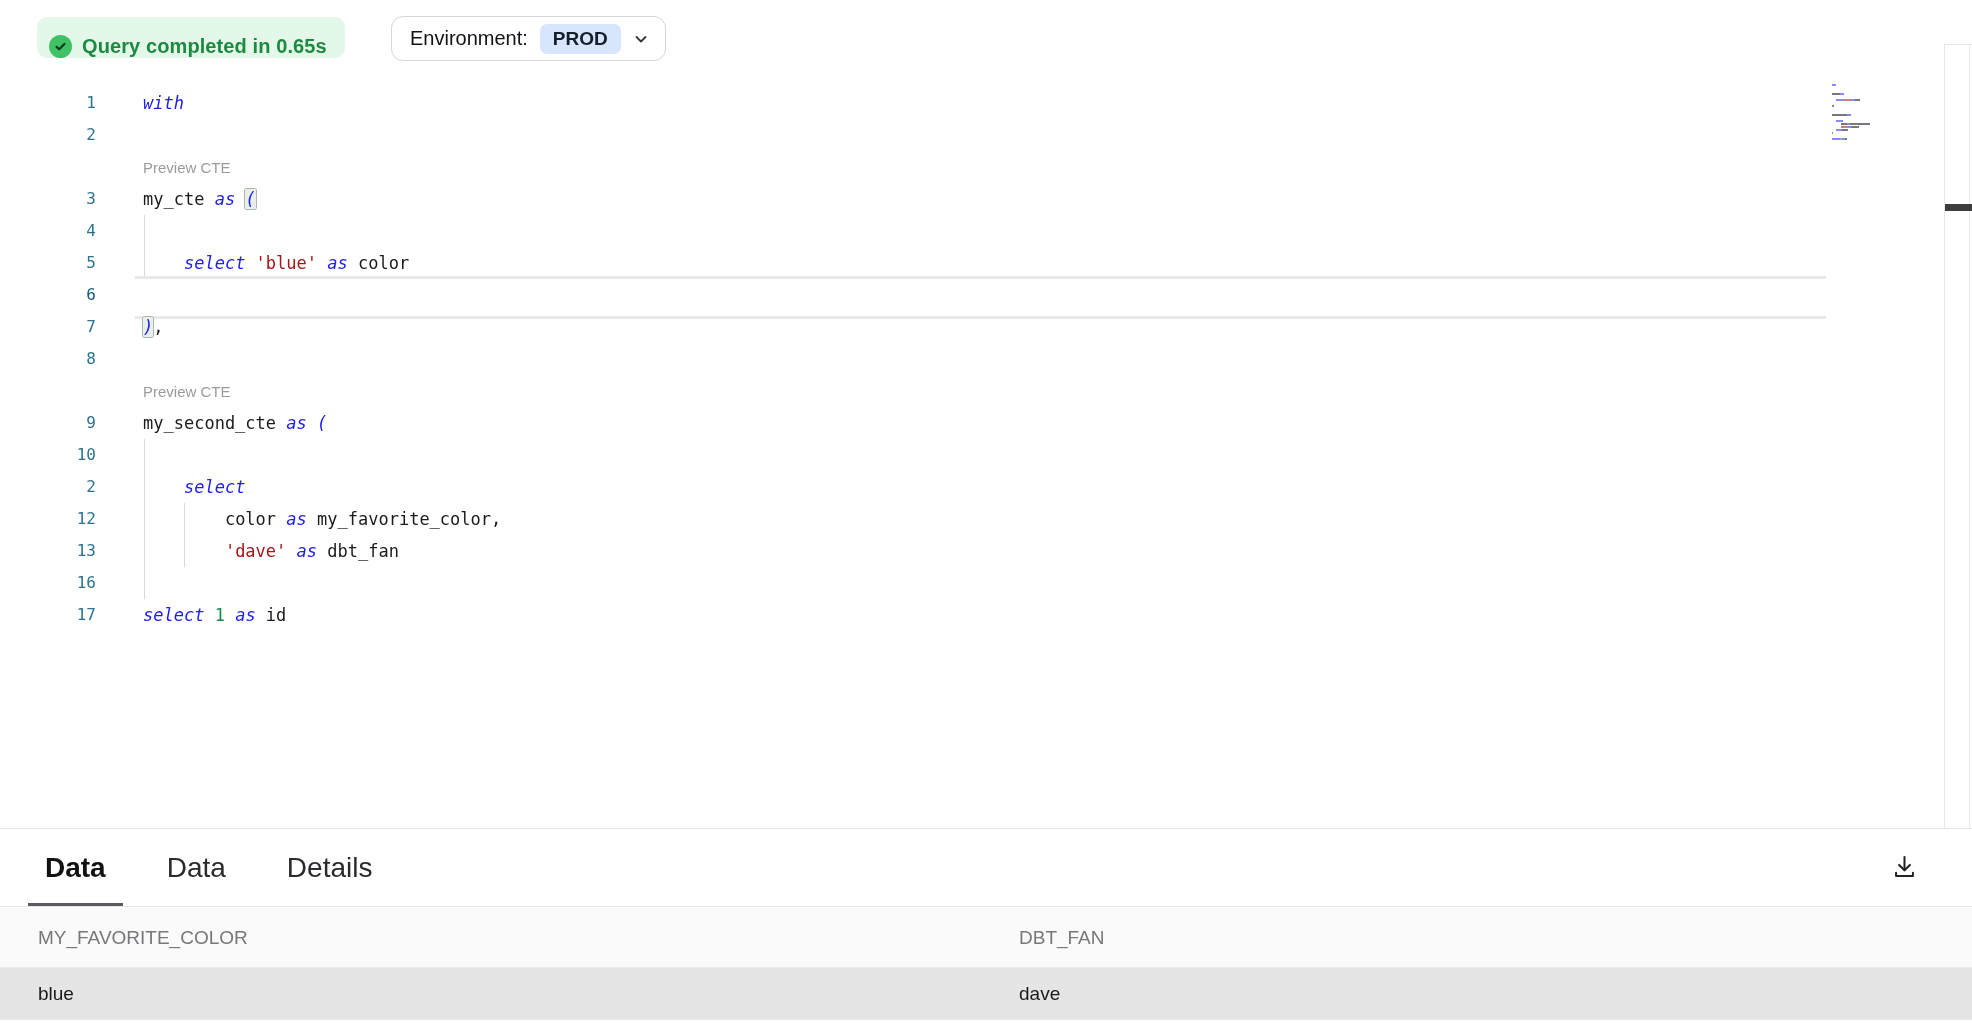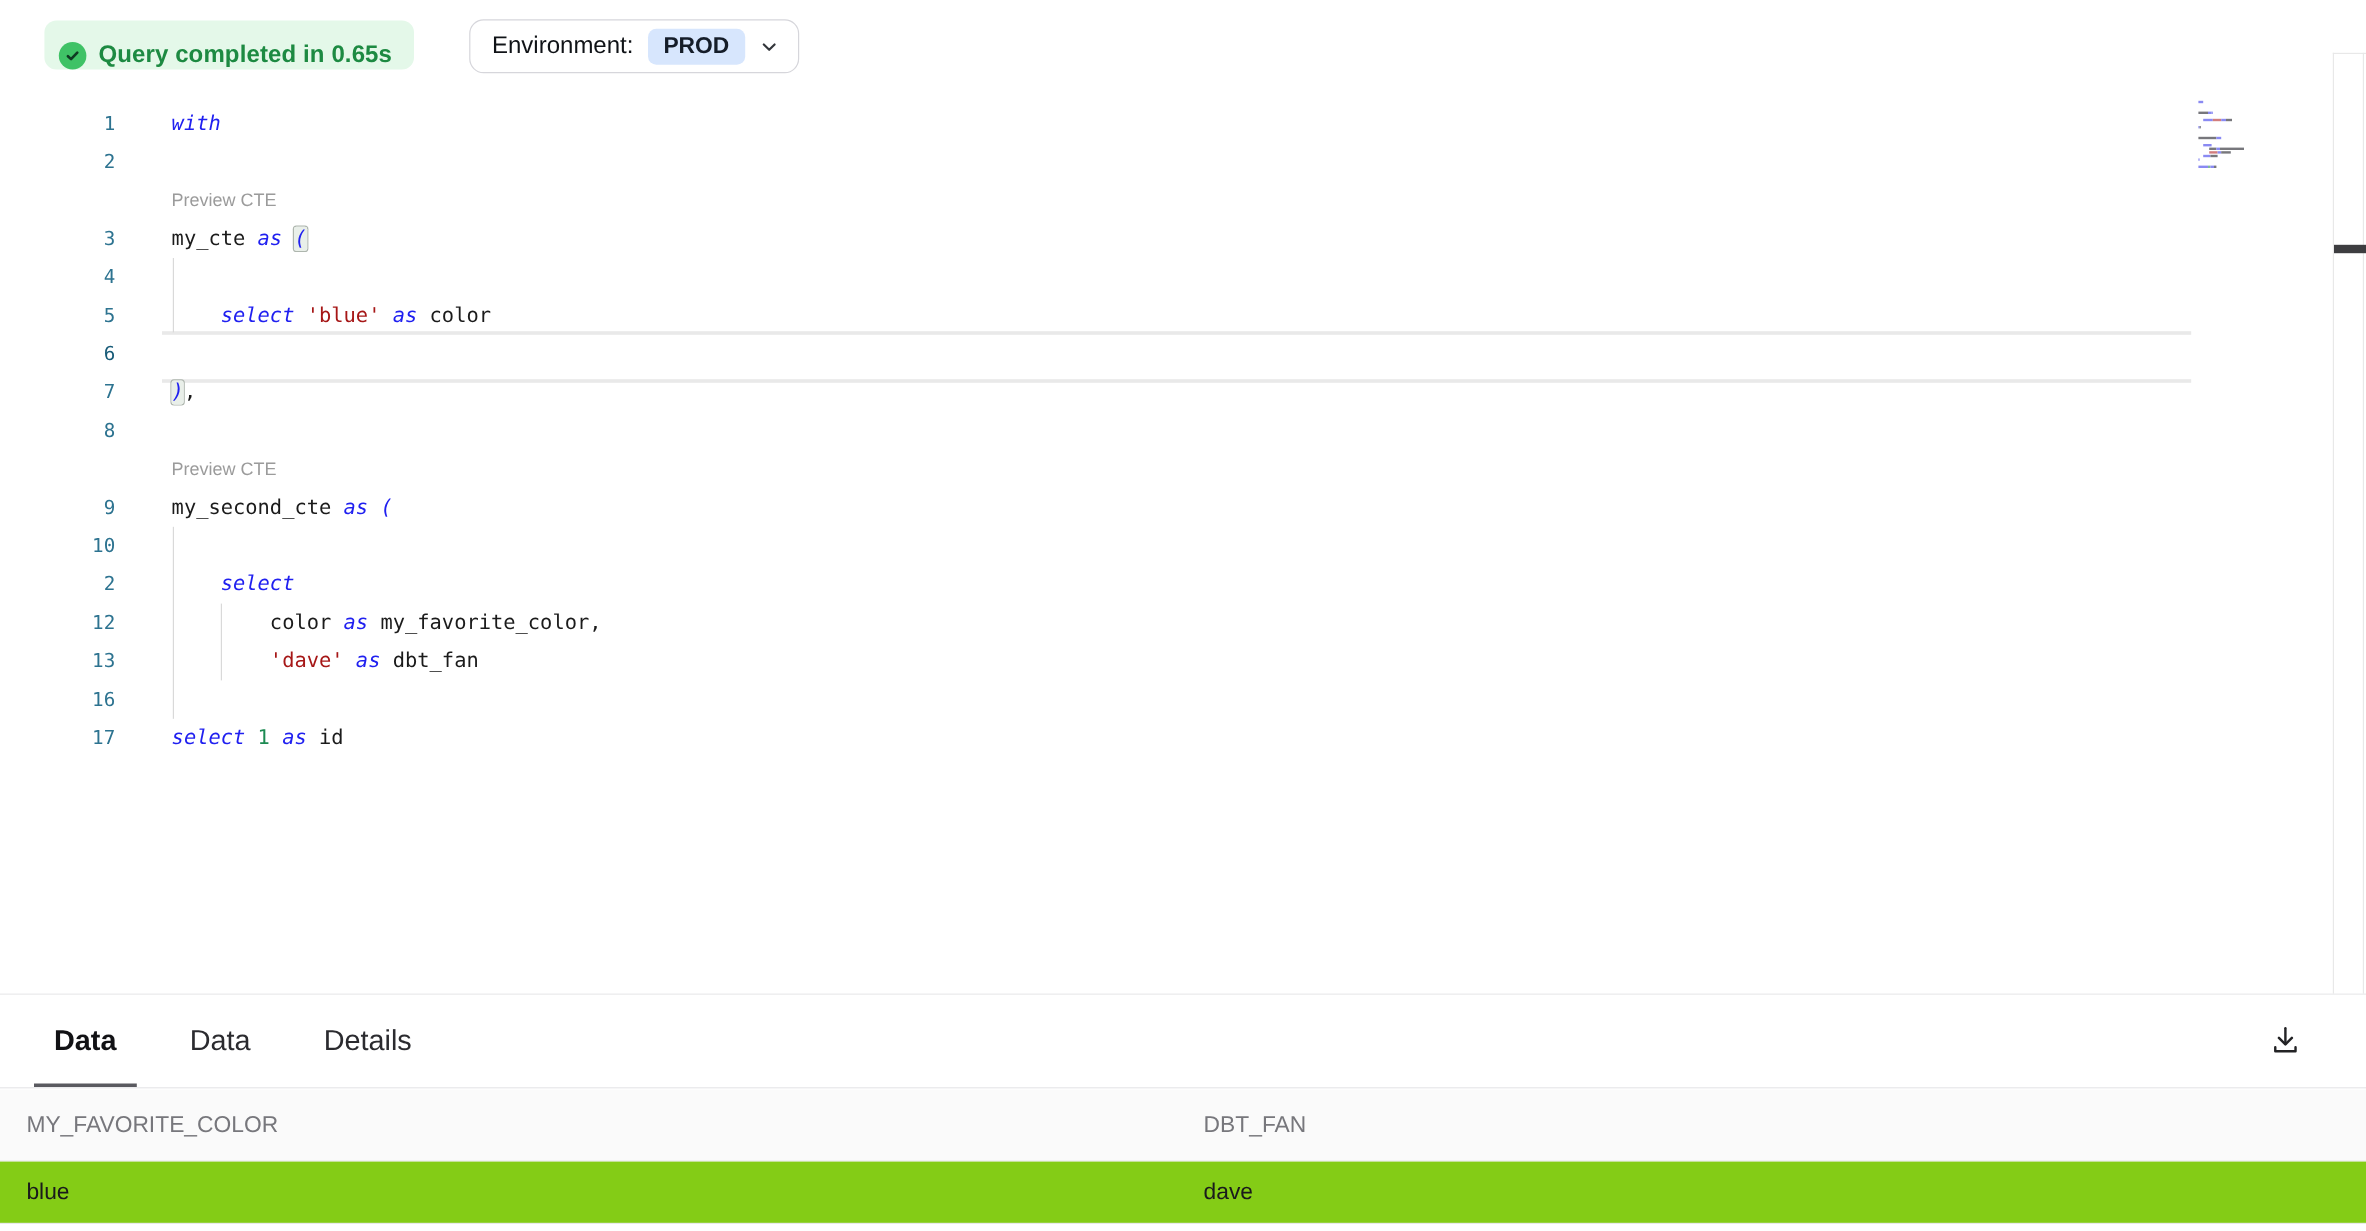--- a/index.html
+++ b/index.html
@@ -63,33 +63,33 @@
   #sb-track { left:1944px; top:44px; height:784px; }
   #right-edge { left:1969px; top:44px; height:784px; }
   #sb-corner { position:absolute; left:1944px; top:44px; width:28px; height:1px; background:#e8e8e8; }
   #sb-thumb { position:absolute; left:1945px; top:204px; width:27px; height:7px; background:#3d3d40; cursor:pointer; }
 
   
   #panel-divider { position:absolute; left:0; top:828px; width:1972px; height:1px; background:#e6e6e9; }
   #tabbar { position:absolute; left:0; top:829px; width:1972px; height:78px;
         display:flex; align-items:stretch; gap:27px; padding-left:28px;
         border-bottom:1px solid #e6e6e9; background:#fff; }
-  .tab { display:flex; align-items:center; padding:0 17px; font-size:24px;
+  .tab { display:flex; align-items:center; padding:0 17px; font-size:28px;
         color:#2b2b2f; cursor:pointer; }
   .tab.active { font-weight:700; color:#121215; box-shadow:inset 0 -3px 0 #5a5a60; }
   #download-btn { position:absolute; left:1884px; top:846px; width:40px; height:40px;
         display:flex; align-items:center; justify-content:center; cursor:pointer;
         background:transparent; border:none; }
 
   #results-table { position:absolute; left:0; top:908px; width:1972px; }
   .t-row { display:flex; width:1972px; }
   .t-head { height:60px; background:#fafafa; border-bottom:1px solid #e9e9eb; }
-  .t-data { height:52px; background:#84cc16; border-bottom:1px solid #e9e9eb; }
+  .t-data { height:52px; background:#e5e5e5; border-bottom:1px solid #e9e9eb; }
   .t-cell { display:flex; align-items:center; padding-left:22px; font-size:19px; }
-  .t-cell.c0 { width:981px; }
+  .t-cell.c0 { width:981px;margin-left:16px; }
   .t-cell.c1 { flex:1; }
   .t-head .t-cell { color:#77777c; }
   .t-data .t-cell { color:#1a1a1c; }
 </style>
 </head>
 <body>
 
 <div id="app">
 
   <div>

